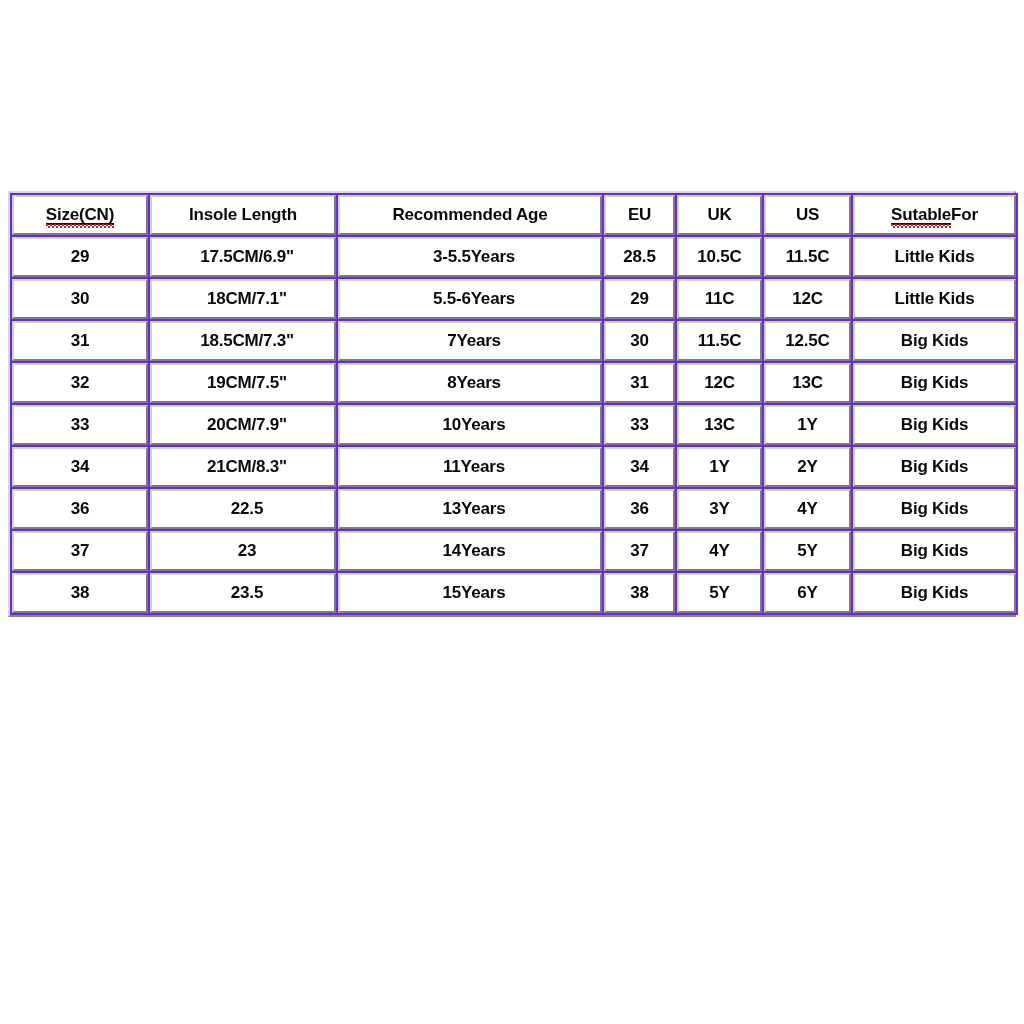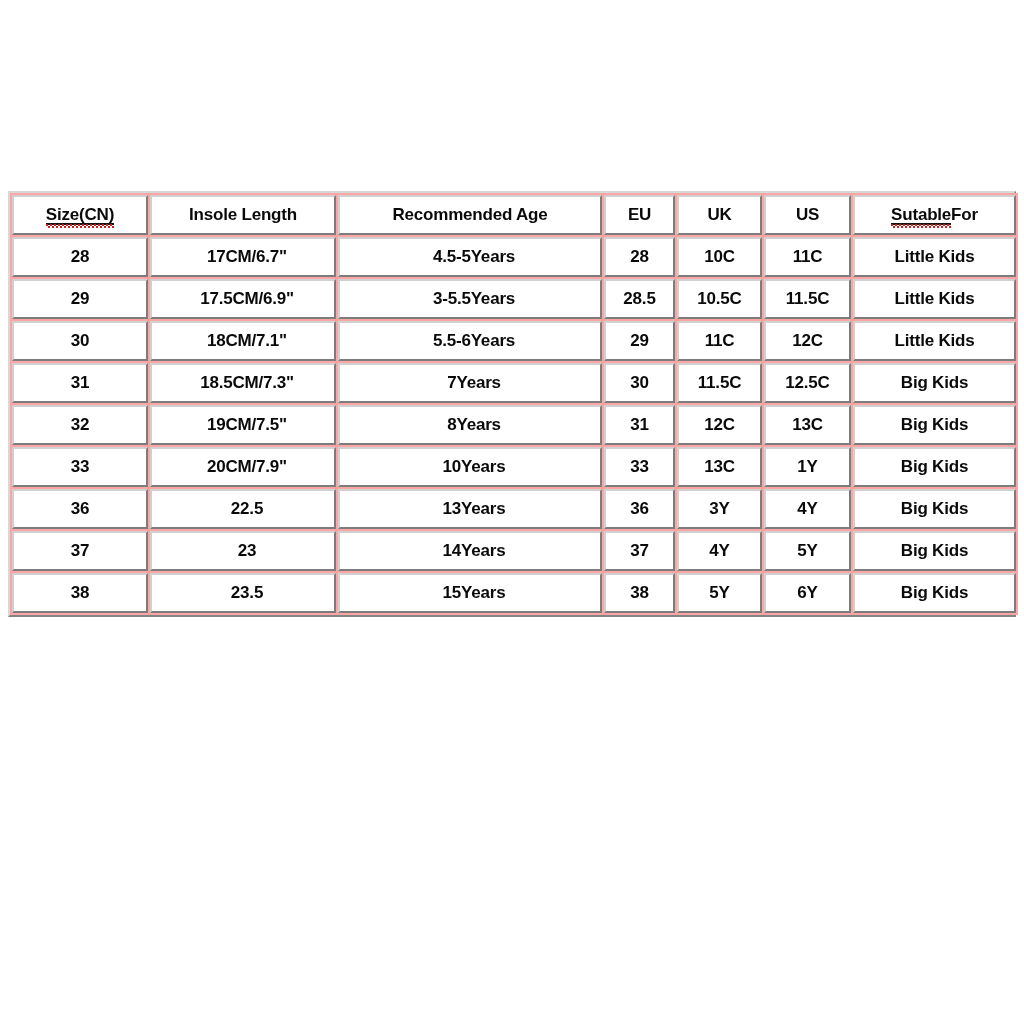--- a/index.html
+++ b/index.html
@@ -32,21 +32,21 @@
     border: 2px outset #d8d8d8;
     background: #ffffff;
     padding: 0;
   }
 
   table.size-chart {
     border-collapse: separate;
     border-spacing: 2px;
     width: 100%;
     table-layout: fixed;
-    background: #fca5a5;
+    background: #6d28d9;
     margin: 0;
   }
 
   table.size-chart th,
   table.size-chart td {
     border: 2px outset #d0d0d0;
     background: #ffffff;
     height: 36px;
     padding: 0 6px;
     font-size: 17px;
@@ -133,29 +133,20 @@
             <th><span>Insole Length</span></th>
             <th><span>Recommended Age</span></th>
             <th><span>EU</span></th>
             <th><span>UK</span></th>
             <th><span>US</span></th>
             <th><span class="spell">Sutable</span><span class="plain-after"> For</span></th>
           </tr>
       </thead>
       <tbody>
           <tr>
-            <td><span>28</span></td>
-            <td class="insole-cell"><span>17CM/6.7"</span></td>
-            <td class="age-cell"><span>4.5-5Years</span></td>
-            <td><span>28</span></td>
-            <td><span>10C</span></td>
-            <td><span>11C</span></td>
-            <td><span>Little Kids</span></td>
-          </tr>
-          <tr>
             <td><span>29</span></td>
             <td class="insole-cell"><span>17.5CM/6.9"</span></td>
             <td class="age-cell"><span>3-5.5Years</span></td>
             <td><span>28.5</span></td>
             <td><span>10.5C</span></td>
             <td><span>11.5C</span></td>
             <td><span>Little Kids</span></td>
           </tr>
           <tr>
             <td><span>30</span></td>
@@ -187,20 +178,29 @@
           <tr>
             <td><span>33</span></td>
             <td class="insole-cell"><span>20CM/7.9"</span></td>
             <td class="age-cell"><span>10Years</span></td>
             <td><span>33</span></td>
             <td><span>13C</span></td>
             <td><span>1Y</span></td>
             <td><span>Big Kids</span></td>
           </tr>
           <tr>
+            <td><span>34</span></td>
+            <td class="insole-cell"><span>21CM/8.3"</span></td>
+            <td class="age-cell"><span>11Years</span></td>
+            <td><span>34</span></td>
+            <td><span>1Y</span></td>
+            <td><span>2Y</span></td>
+            <td><span>Big Kids</span></td>
+          </tr>
+          <tr>
             <td><span>36</span></td>
             <td class="insole-cell"><span>22.5</span></td>
             <td class="age-cell"><span>13Years</span></td>
             <td><span>36</span></td>
             <td><span>3Y</span></td>
             <td><span>4Y</span></td>
             <td><span>Big Kids</span></td>
           </tr>
           <tr>
             <td><span>37</span></td>

